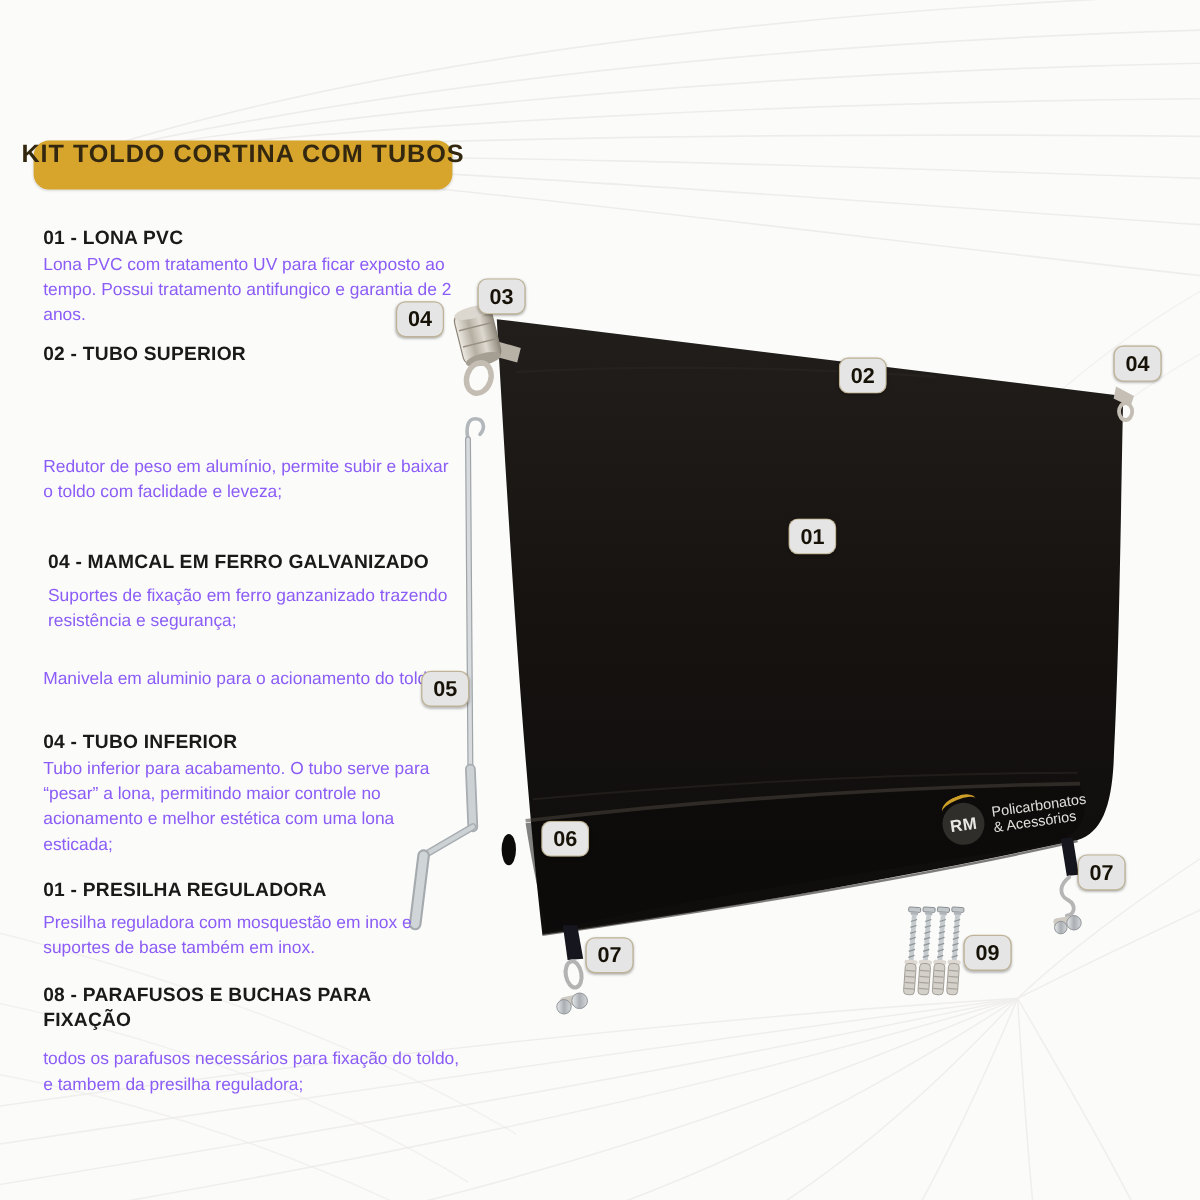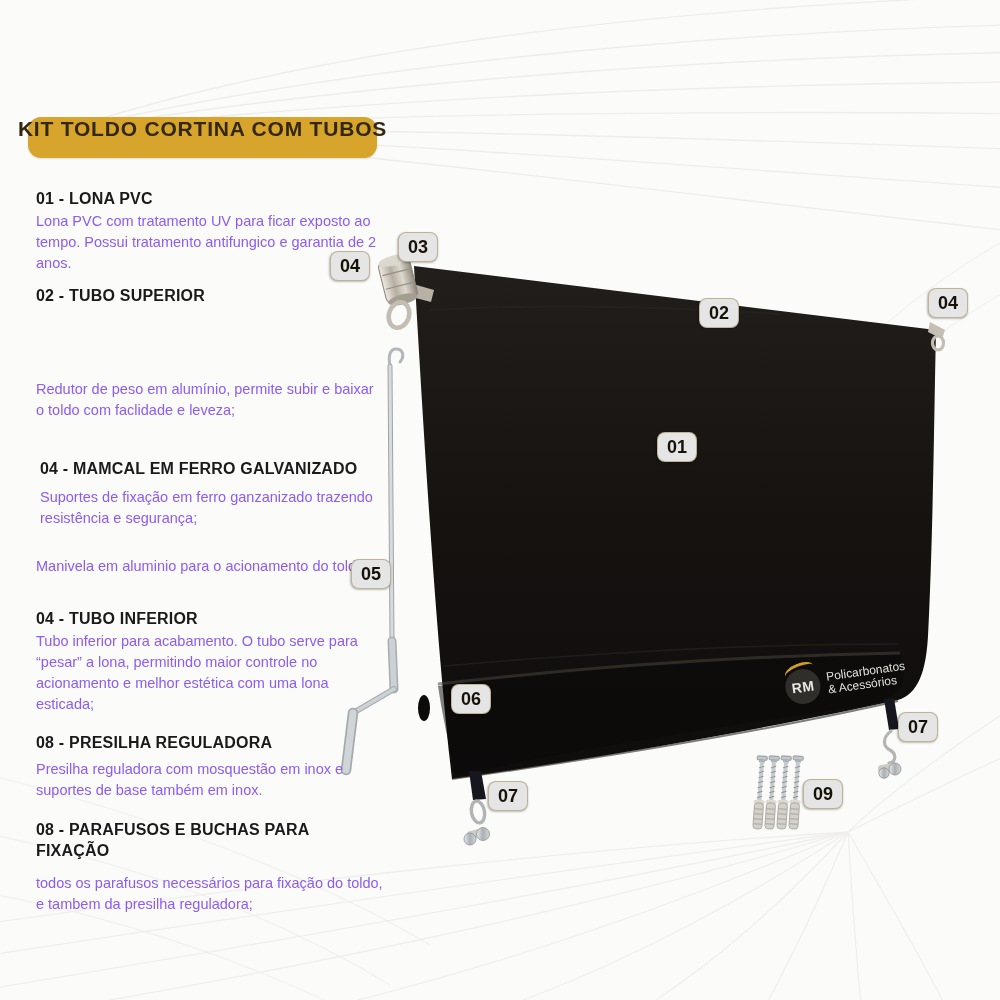--- a/index.html
+++ b/index.html
@@ -282,21 +282,21 @@
   <p style="width:340px;margin-top:8px">Suportes de fixação em ferro ganzanizado trazendo resistência e segurança;</p>
 </div>
 <div class="section" style="top:552px">
   <p style="width:400px;margin-top:4px">Manivela em aluminio para o acionamento do toldo.;</p>
 </div>
 <div class="section" style="top:608px">
   <h3>04 - TUBO INFERIOR</h3>
   <p style="width:330px;margin-top:2px">Tubo inferior para acabamento. O tubo serve para “pesar” a lona, permitindo maior controle no acionamento e melhor estética com uma lona esticada;</p>
 </div>
 <div class="section" style="top:732px">
-  <h3>08 - PRESILHA REGULADORA</h3>
+  <h3>01 - PRESILHA REGULADORA</h3>
   <p style="width:320px;margin-top:6px">Presilha reguladora com mosquestão em inox e suportes de base também em inox.</p>
 </div>
 <div class="section" style="top:819px">
   <h3 style="max-width:290px">08 - PARAFUSOS E BUCHAS PARA FIXAÇÃO</h3>
   <p style="width:352px;margin-top:12px">todos os parafusos necessários para fixação do toldo, e tambem da presilha reguladora;</p>
 </div>
 
 <div class="watermark">
   <div class="wm-logo">
     <div class="wm-swoosh"></div>

